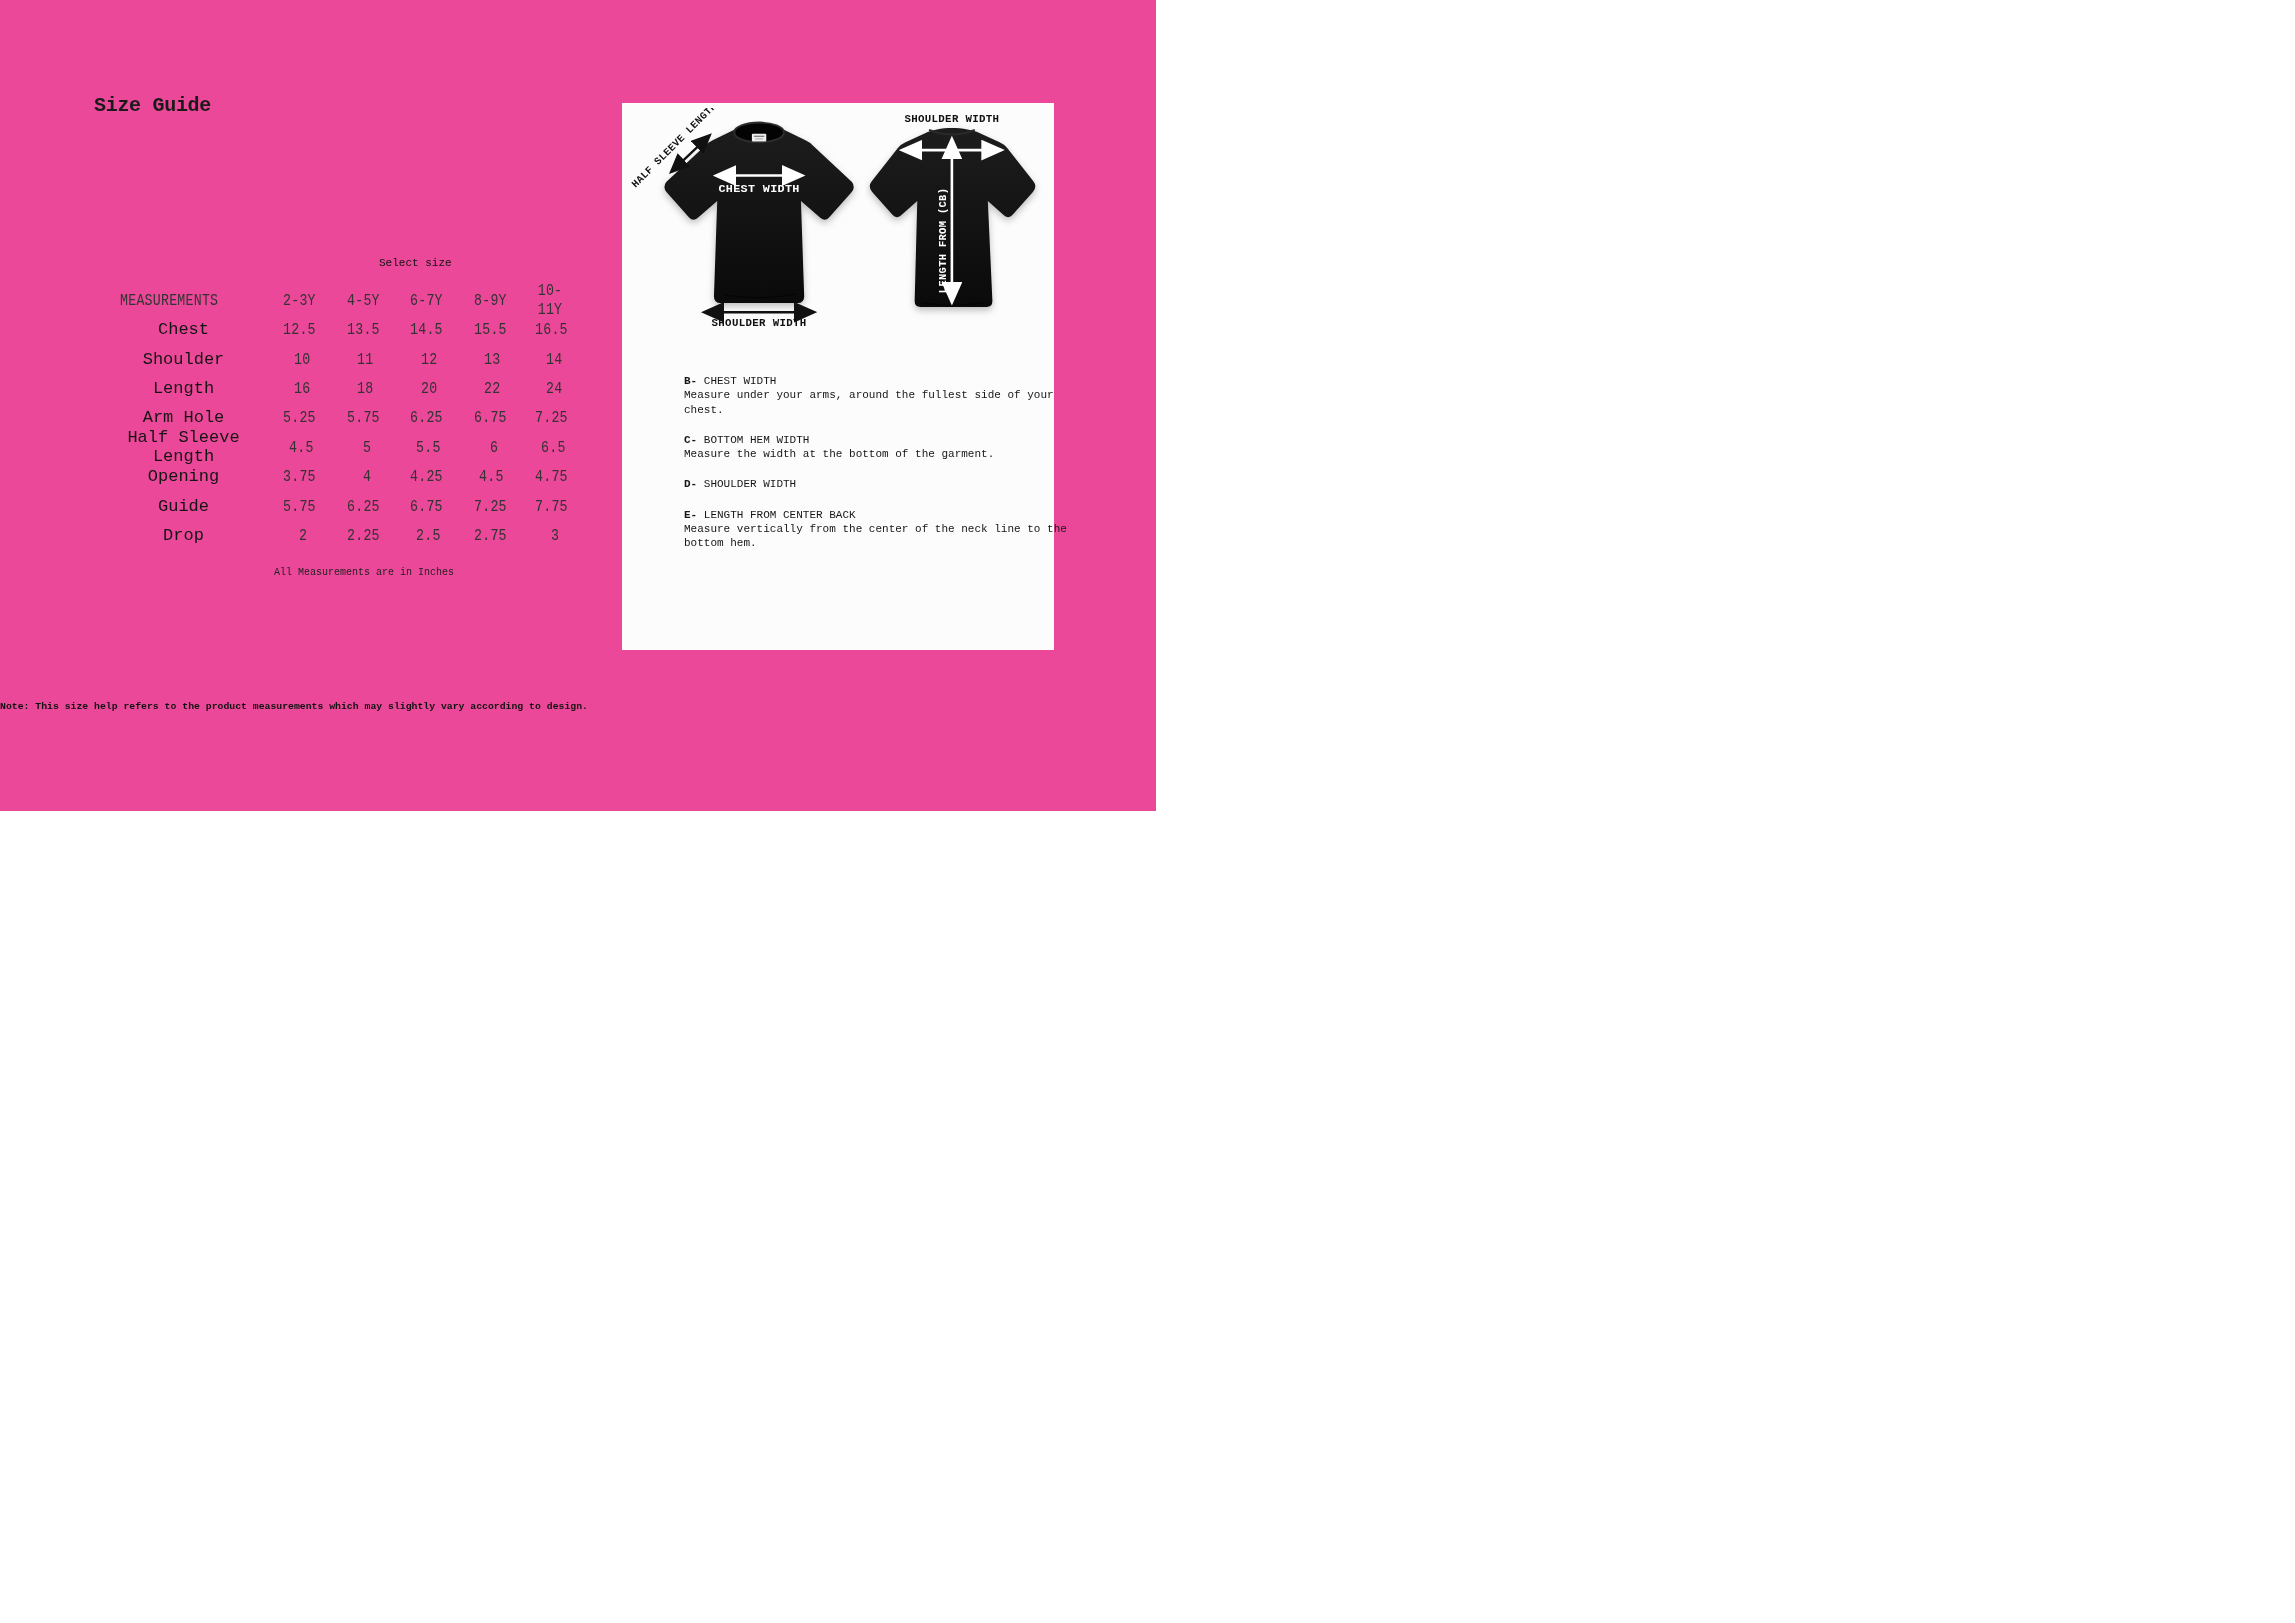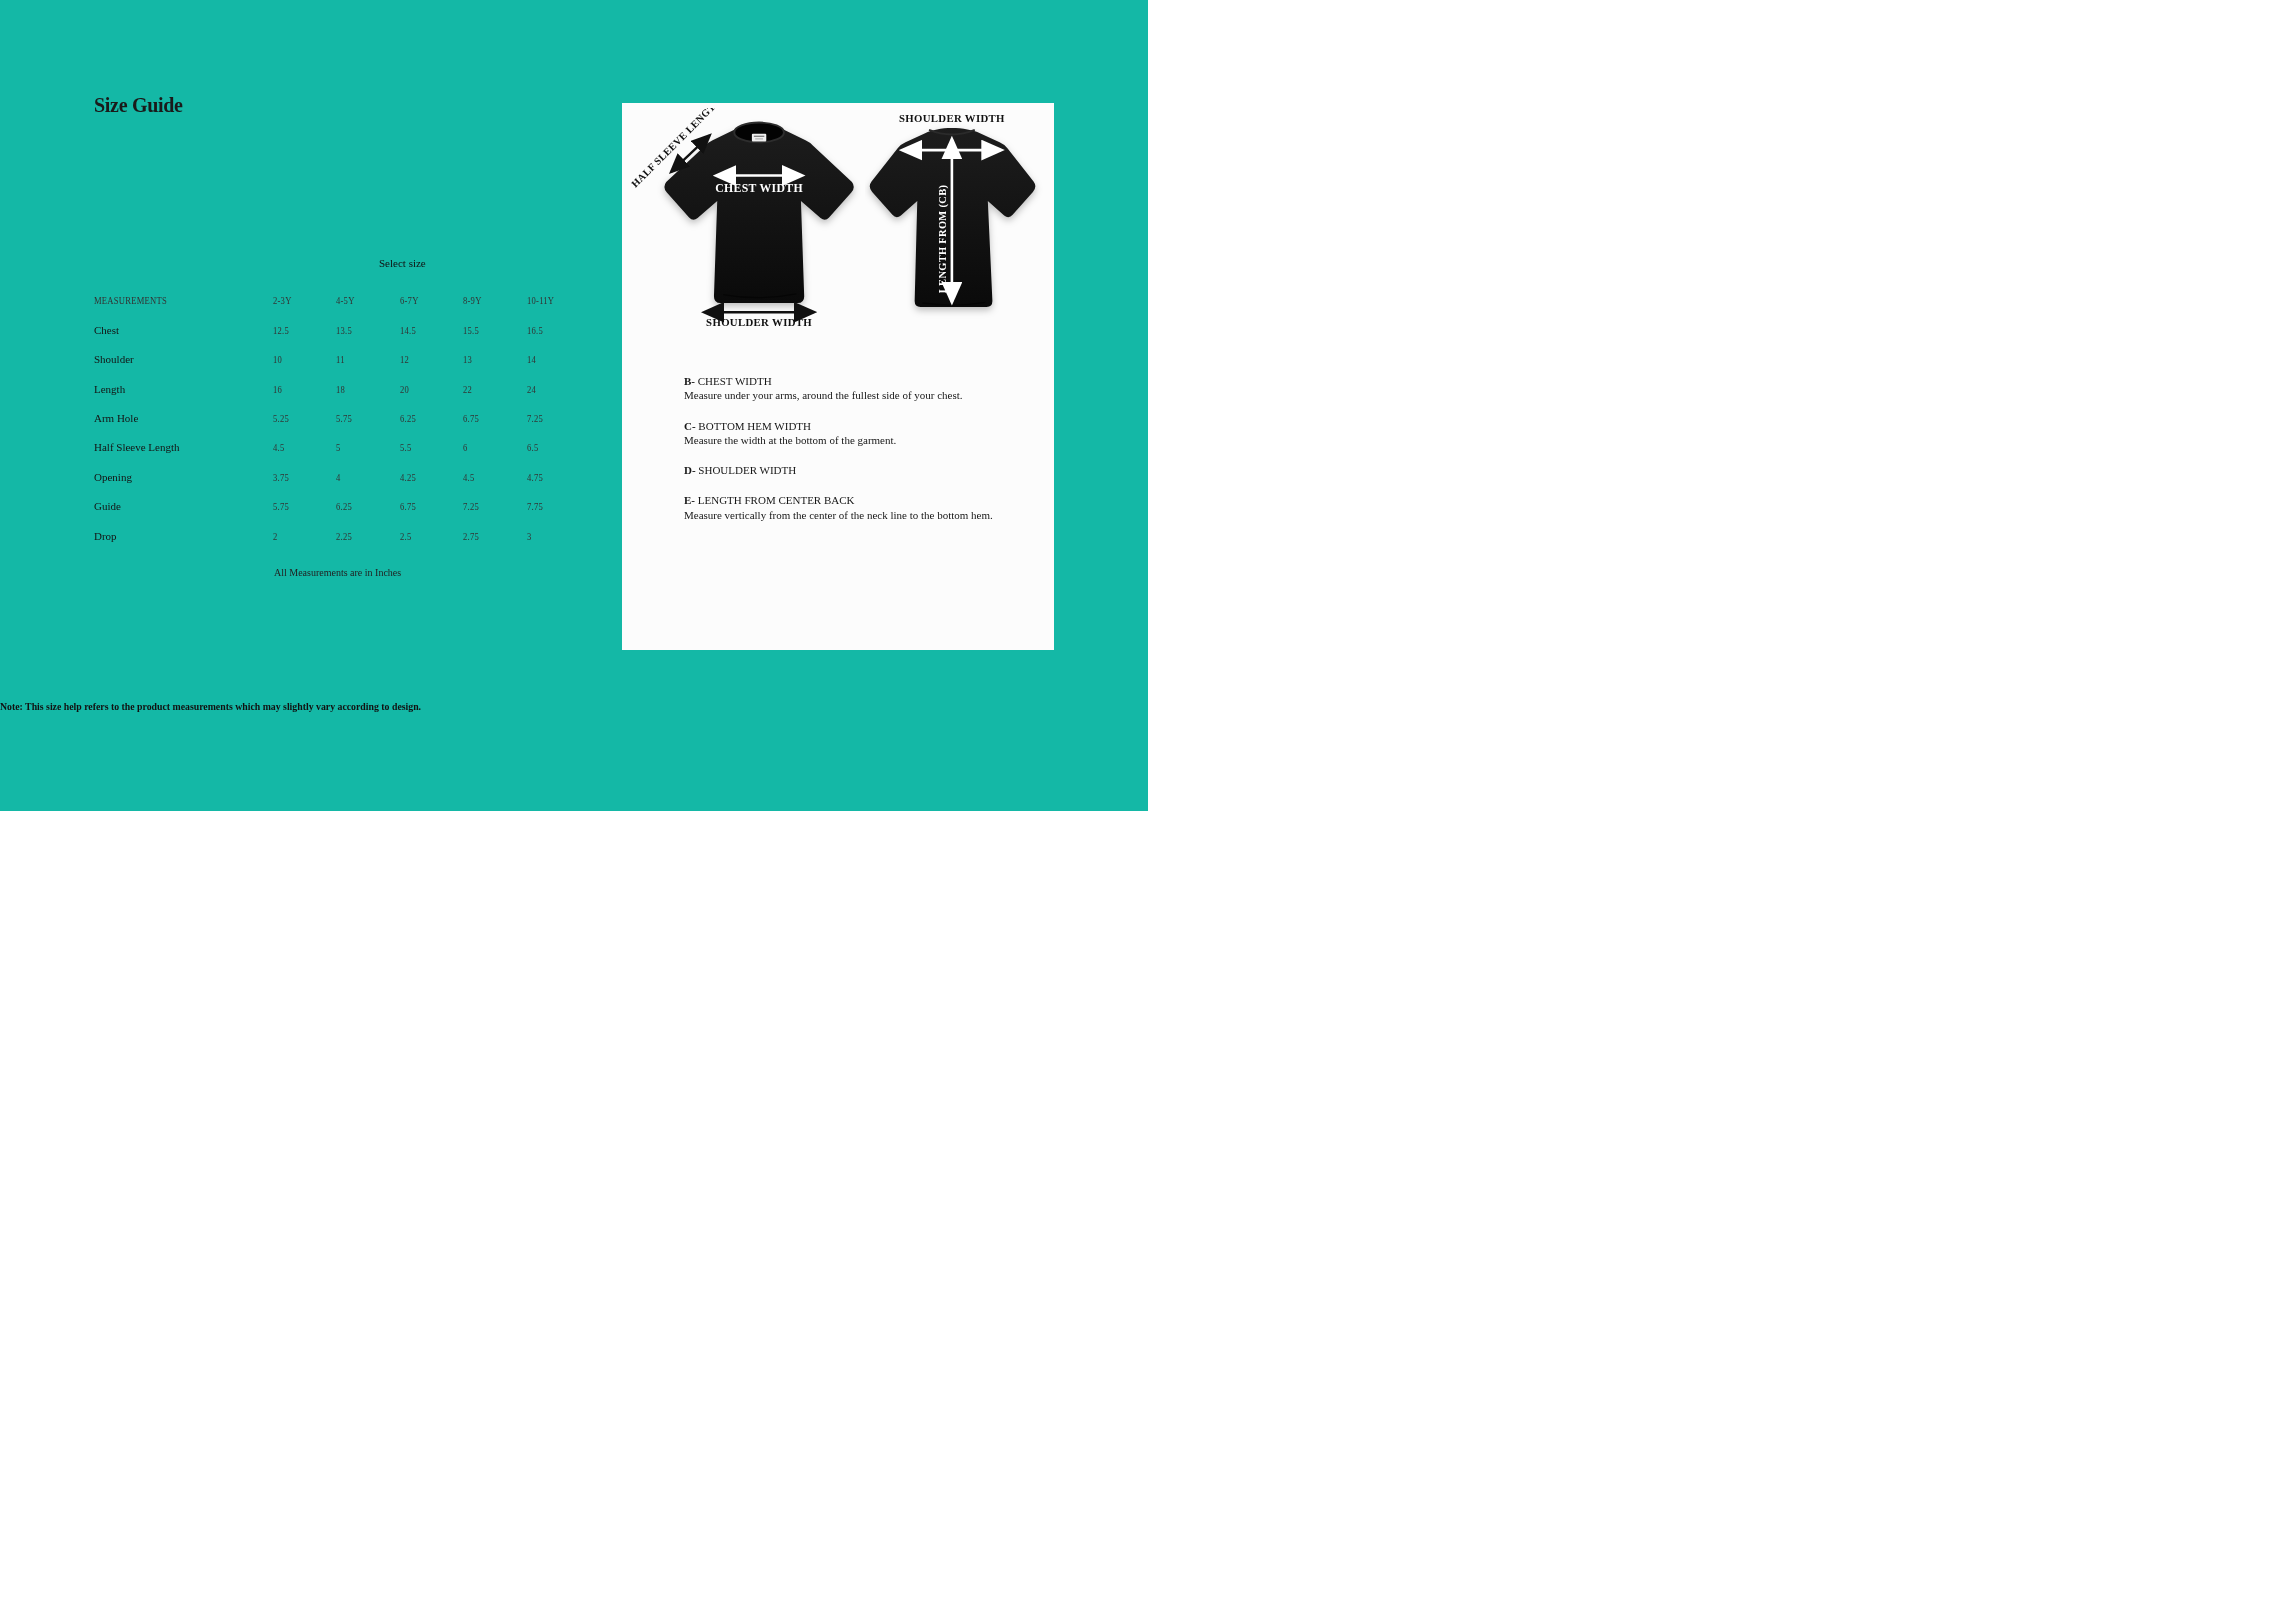--- a/index.html
+++ b/index.html
@@ -1,30 +1,30 @@
 <!DOCTYPE html>
 <html style="font-size:10.5px"><head>
 <meta charset="utf-8">
 <style>
   html,body{margin:0;padding:0;background:#ffffff;}
   .page{
-    position:relative;width:1148px;height:811px;background:#14b8a6;
-    font-family:Liberation Serif, serif;color:#111;overflow:hidden;
+    position:relative;width:1148px;height:811px;background:#ec4899;
+    font-family:Liberation Mono, monospace;color:#111;overflow:hidden;padding-left:8px;
   }
   .title{
     position:absolute;left:94px;top:94px;font-size:20px;font-weight:700;
     letter-spacing:-0.3px;color:#1a1a1a;
   }
   
   .table-wrap{position:absolute;left:94px;top:257px;width:471px;}
   .select-size{margin-left:285px;font-size:11px;color:#111;height:13px;}
   .size-grid{
     display:grid;margin-top:15.7px;
     grid-template-columns:179px 63px 64px 63px 64px 59px;
-    grid-auto-rows:29.4px;align-items:center;font-size:11px;color:#1a1a1a;
+    grid-auto-rows:29.4px;align-items:center;font-size:17px;color:#1a1a1a;text-align:center;
   }
   .cond{display:inline-block;transform:scaleX(0.78);transform-origin:left center;
         color:#333;font-weight:400;letter-spacing:0.3px;}
   .rowlabel{color:#141414;}
   .units-note{position:absolute;left:274px;top:567px;width:281px;
               font-size:10px;color:#222;}
   
   .photo-panel{position:absolute;left:622px;top:103px;width:432px;height:547px;
                background:#fcfcfc;}
   .fig{position:absolute;}

